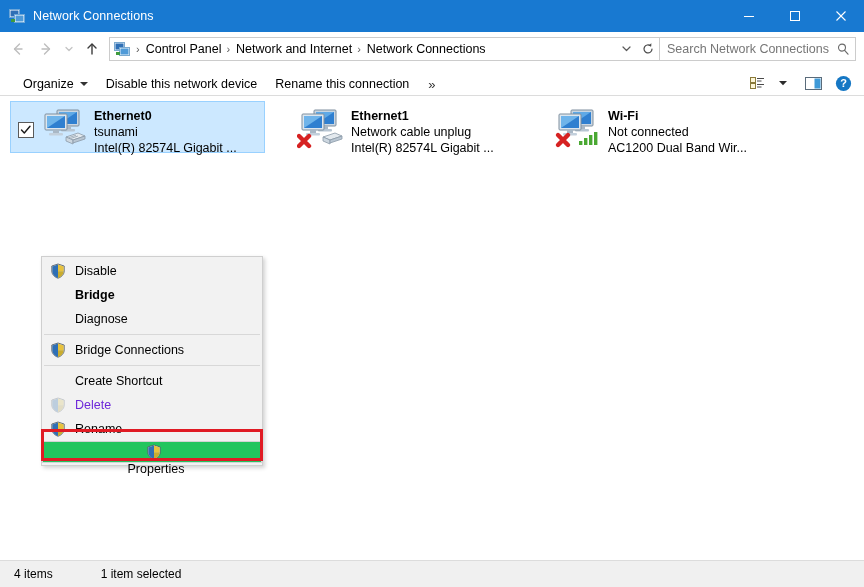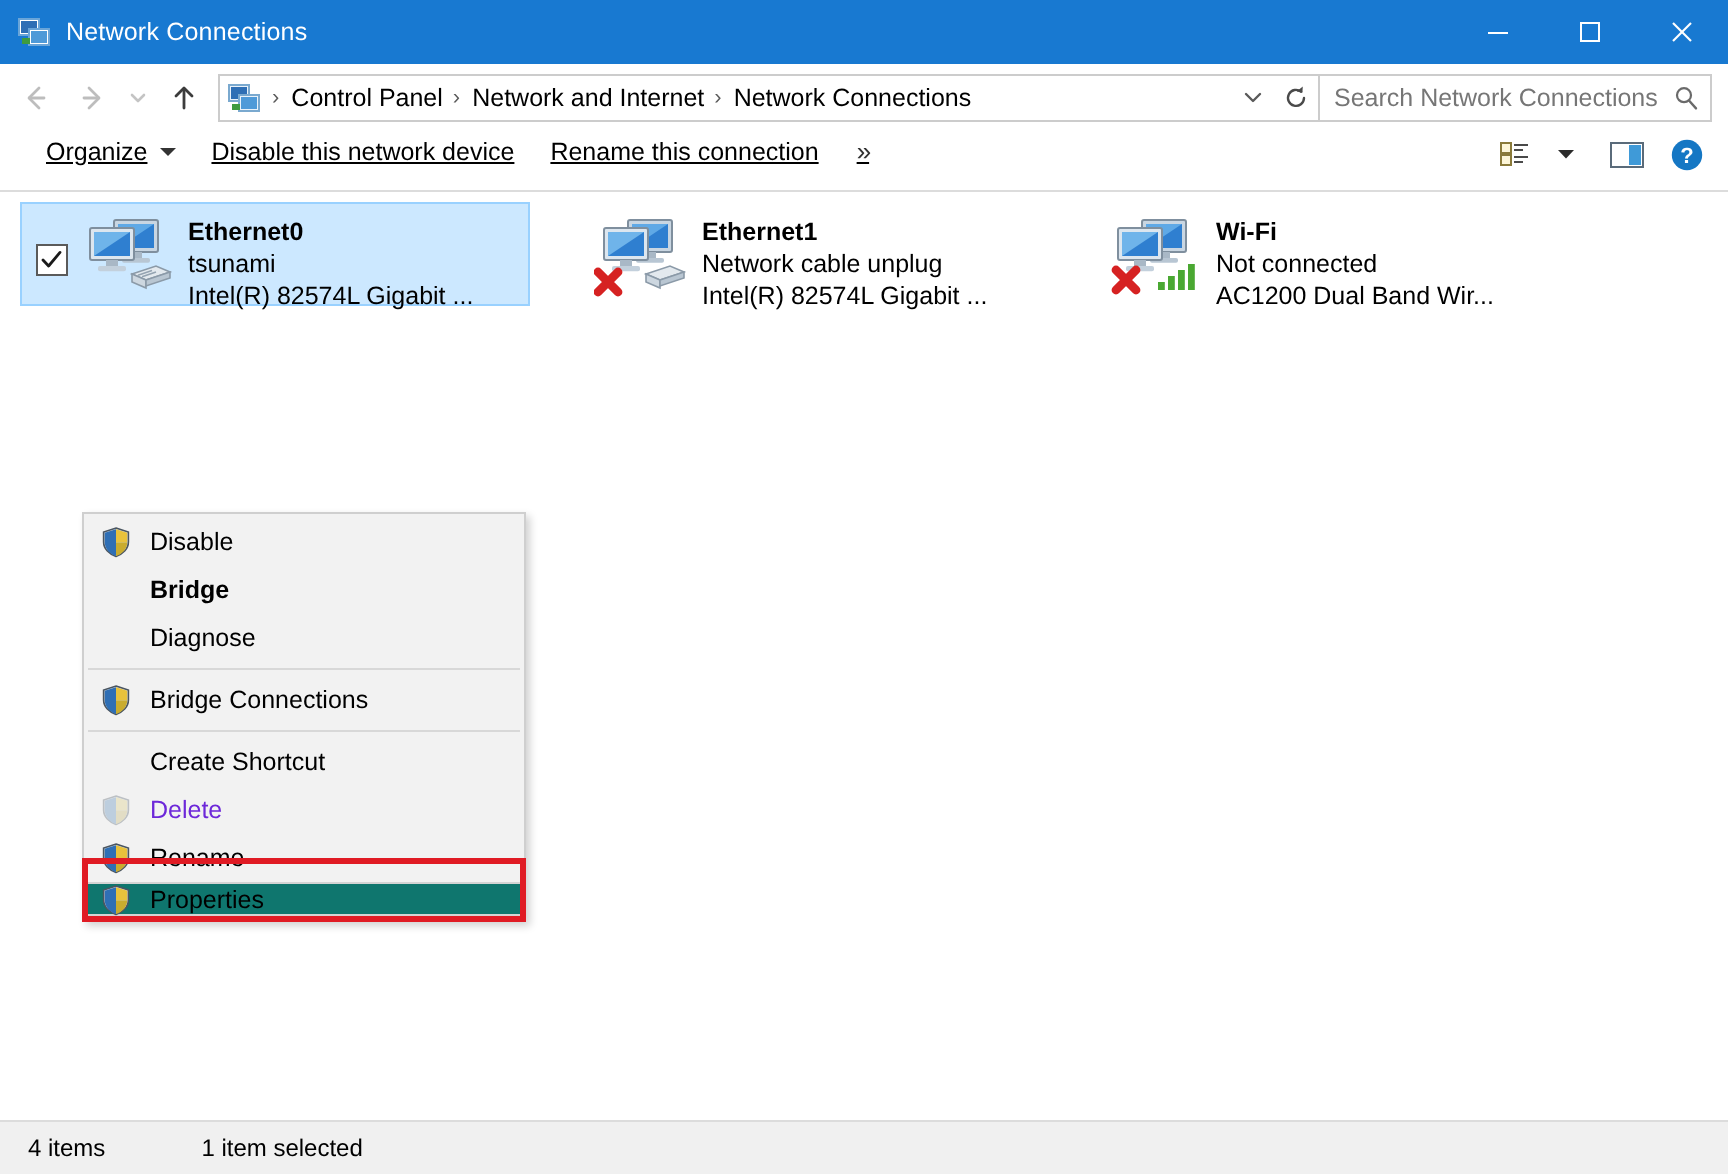--- a/index.html
+++ b/index.html
@@ -141,25 +141,24 @@
     display: flex; align-items: center; justify-content: center;
     flex: none;
   }
 
   
   .toolbar {
     height: 31px;
     background: #ffffff;
     border-bottom: 1px solid #dcdcdc;
     display: flex;
-    align-items: flex-start;
+    align-items: flex-end;
     flex: none;
     padding: 0 8px 0 14px;
     box-sizing: border-box;
-    text-decoration: underline;
   }
   .tb-item {
     font-size: 12.5px;
     color: #000000;
     padding: 4px 9px;
     white-space: nowrap;
     display: flex;
     align-items: center;
   }
   .tb-caret {
@@ -267,24 +266,25 @@
   }
   .ctx-item {
     height: 24px;
     display: flex;
     align-items: center;
     padding-left: 4px;
     box-sizing: border-box;
     position: relative;
   }
   .ctx-item.highlighted {
-    background: #0f766e;
+    background: #22c55e;
     border: 1px solid #d4d4d4;
-    height: 17px;
+    height: 22px;
     padding-left: 3px;
+    flex-direction: column;
   }
   .ctx-icon-slot {
     width: 24px; height: 20px;
     flex: none;
     display: flex;
     align-items: center;
     justify-content: center;
   }
   .ctx-label {
     font-size: 12.5px;

